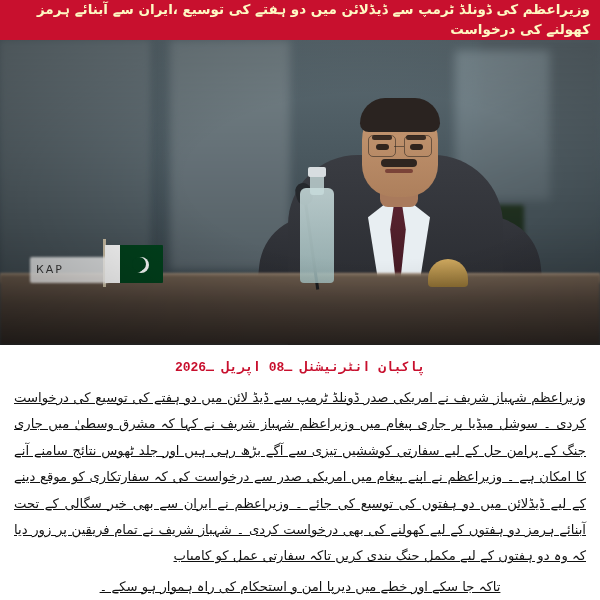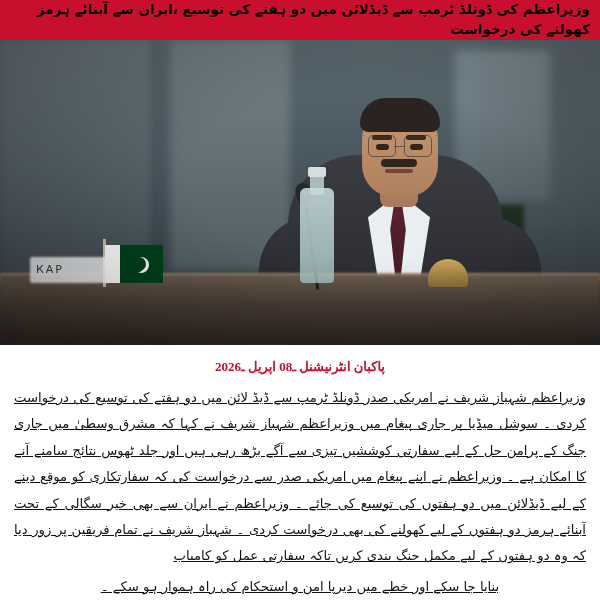--- a/index.html
+++ b/index.html
@@ -26,21 +26,21 @@
     position: relative;
     height: 40px;
     background: #c8102e;
     display: flex;
     flex-direction: row-reverse;
     align-items: stretch;
     overflow: hidden;
   }
   .headline {
     flex: 1;
-    color: #000000;
+    color: #fef9c3;
     font-size: 13.5px;
     line-height: 1.45;
     direction: rtl;
     text-align: right;
     padding: 3px 10px 3px 6px;
     font-family: "DejaVu Sans", "Liberation Sans", sans-serif;
     font-weight: 700;
     display: flex;
     align-items: center;
     justify-content: flex-end;
@@ -346,21 +346,21 @@
   }
 
   
   .byline {
     text-align: center;
     color: #c8102e;
     font-weight: 700;
     font-size: 13px;
     direction: rtl;
     padding: 14px 0 10px 0;
-    font-family: Liberation Serif, serif;
+    font-family: Liberation Mono, monospace;
   }
 
   
   .article {
     padding: 0 14px 10px 14px;
     direction: rtl;
     text-align: justify;
     color: #111111;
     font-size: 13.2px;
     line-height: 2.0;
@@ -427,16 +427,16 @@
     <div class="ph-nameplate"></div>
     <div class="ph-nameplate-text">КАР</div>
 
     <div class="ph-vignette"></div>
   </div>
 
   <div class="byline">پاکبان انٹرنیشنل ـ08 اپریل ـ2026</div>
 
   <div class="article">
     <p>وزیراعظم شہباز شریف نے امریکی صدر ڈونلڈ ٹرمپ سے ڈیڈ لائن میں دو ہفتے کی توسیع کی درخواست کردی ۔ سوشل میڈیا پر جاری پیغام میں وزیراعظم شہباز شریف نے کہا کہ مشرق وسطیٰ میں جاری جنگ کے پرامن حل کے لیے سفارتی کوششیں تیزی سے آگے بڑھ رہی ہیں اور جلد ٹھوس نتائج سامنے آنے کا امکان ہے ۔ وزیراعظم نے اپنے پیغام میں امریکی صدر سے درخواست کی کہ سفارتکاری کو موقع دینے کے لیے ڈیڈلائن میں دو ہفتوں کی توسیع کی جائے ۔ وزیراعظم نے ایران سے بھی خیر سگالی کے تحت آبنائے ہرمز دو ہفتوں کے لیے کھولنے کی بھی درخواست کردی ۔ شہباز شریف نے تمام فریقین پر زور دیا کہ وہ دو ہفتوں کے لیے مکمل جنگ بندی کریں تاکہ سفارتی عمل کو کامیاب</p>
-    <p class="last">بنایا جا سکے اور خطے میں دیرپا امن و استحکام کی راہ ہموار ہو سکے ۔</p>
+    <p class="last">تاکہ جا سکے اور خطے میں دیرپا امن و استحکام کی راہ ہموار ہو سکے ۔</p>
   </div>
 
 </div>
 
 </body></html>

